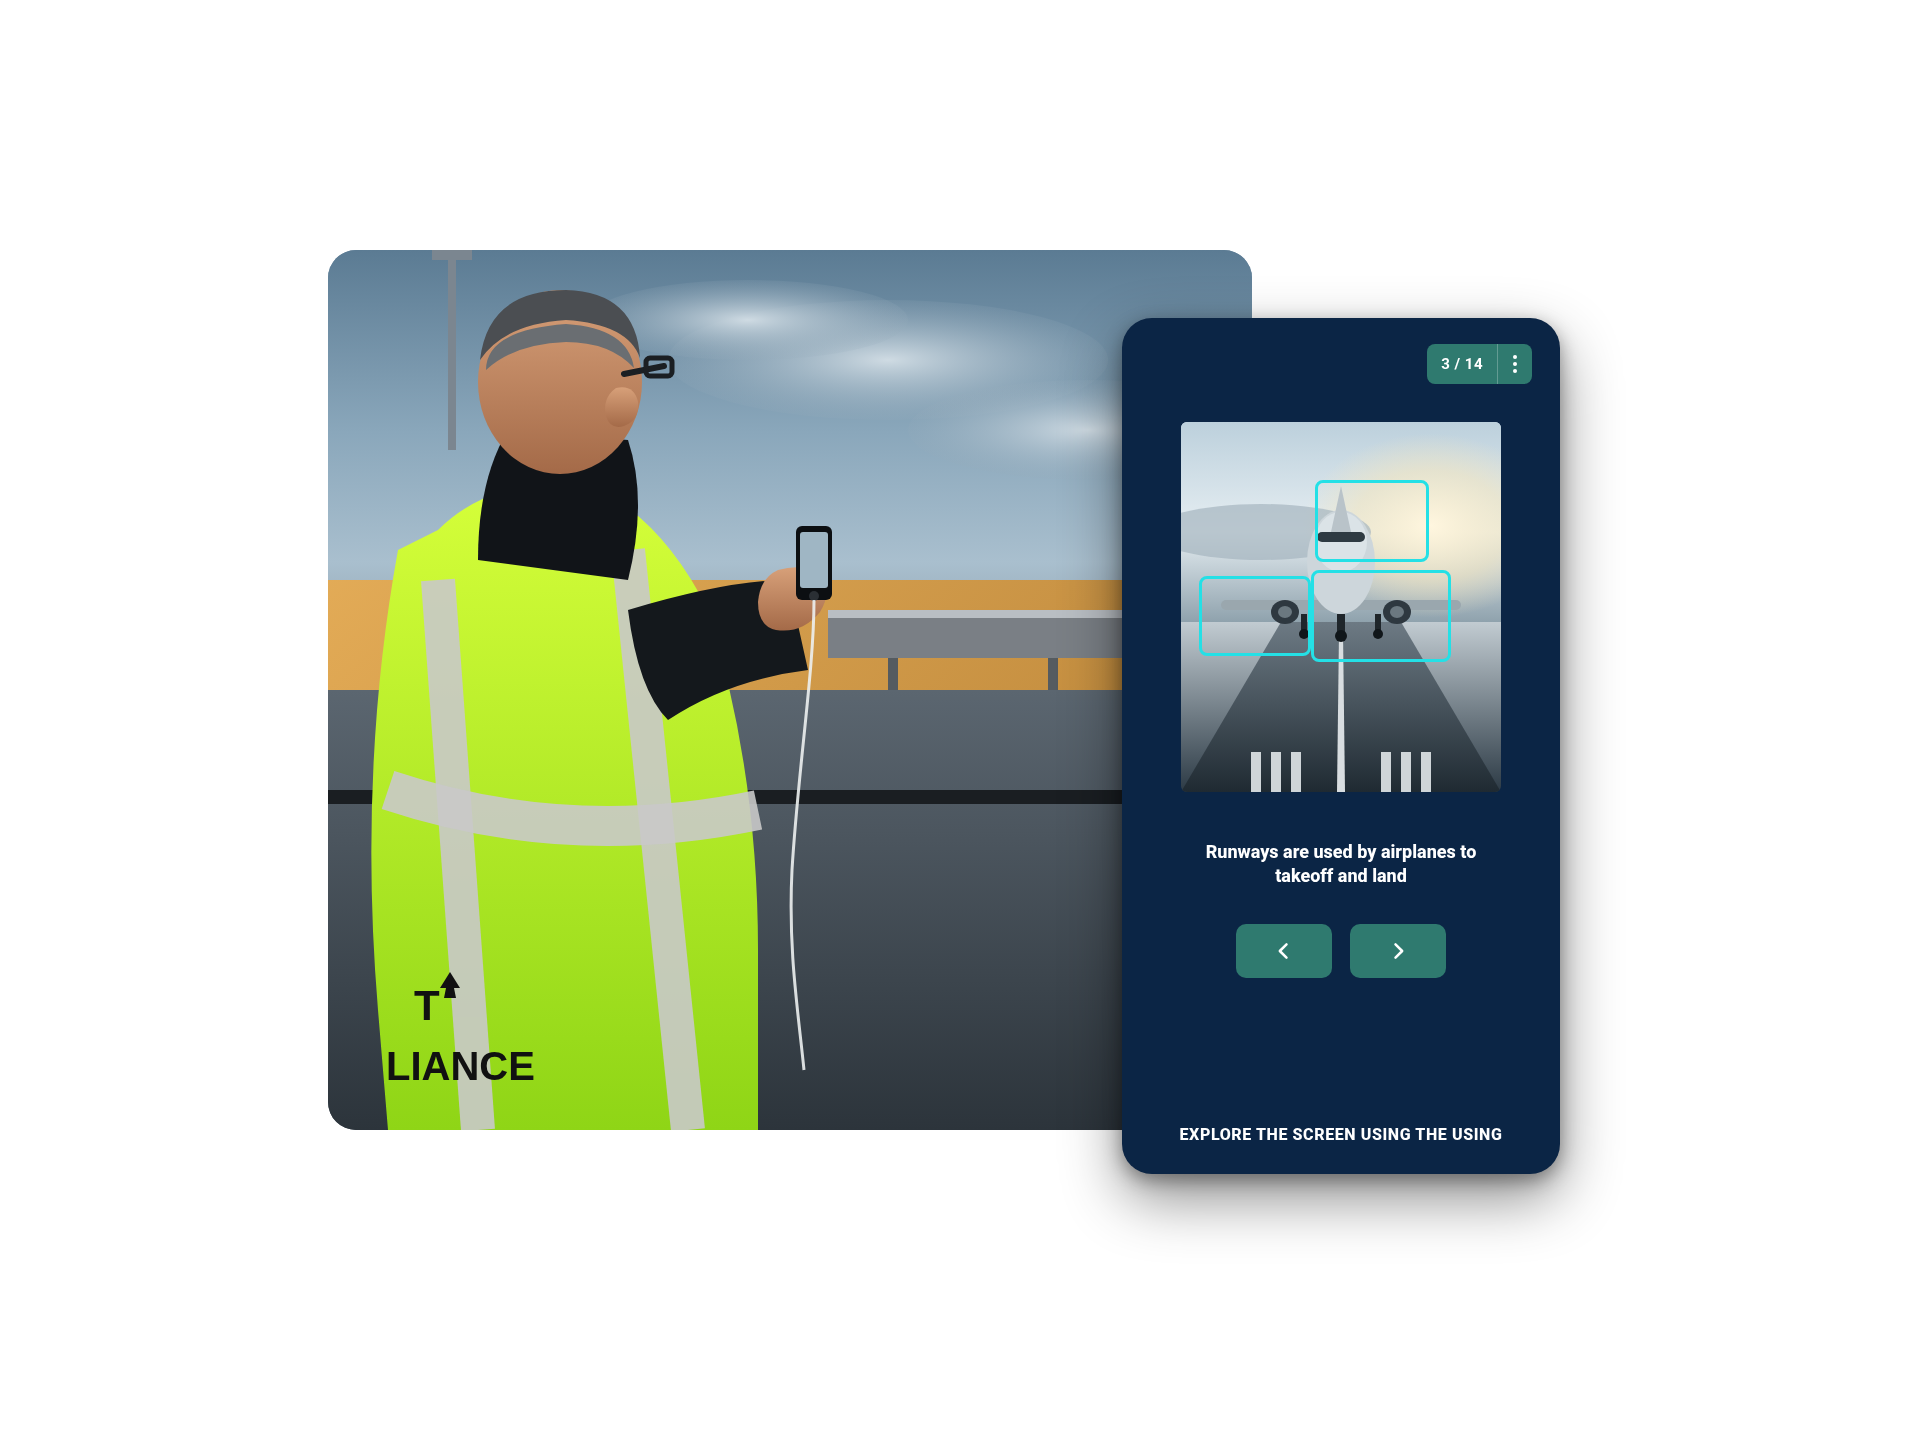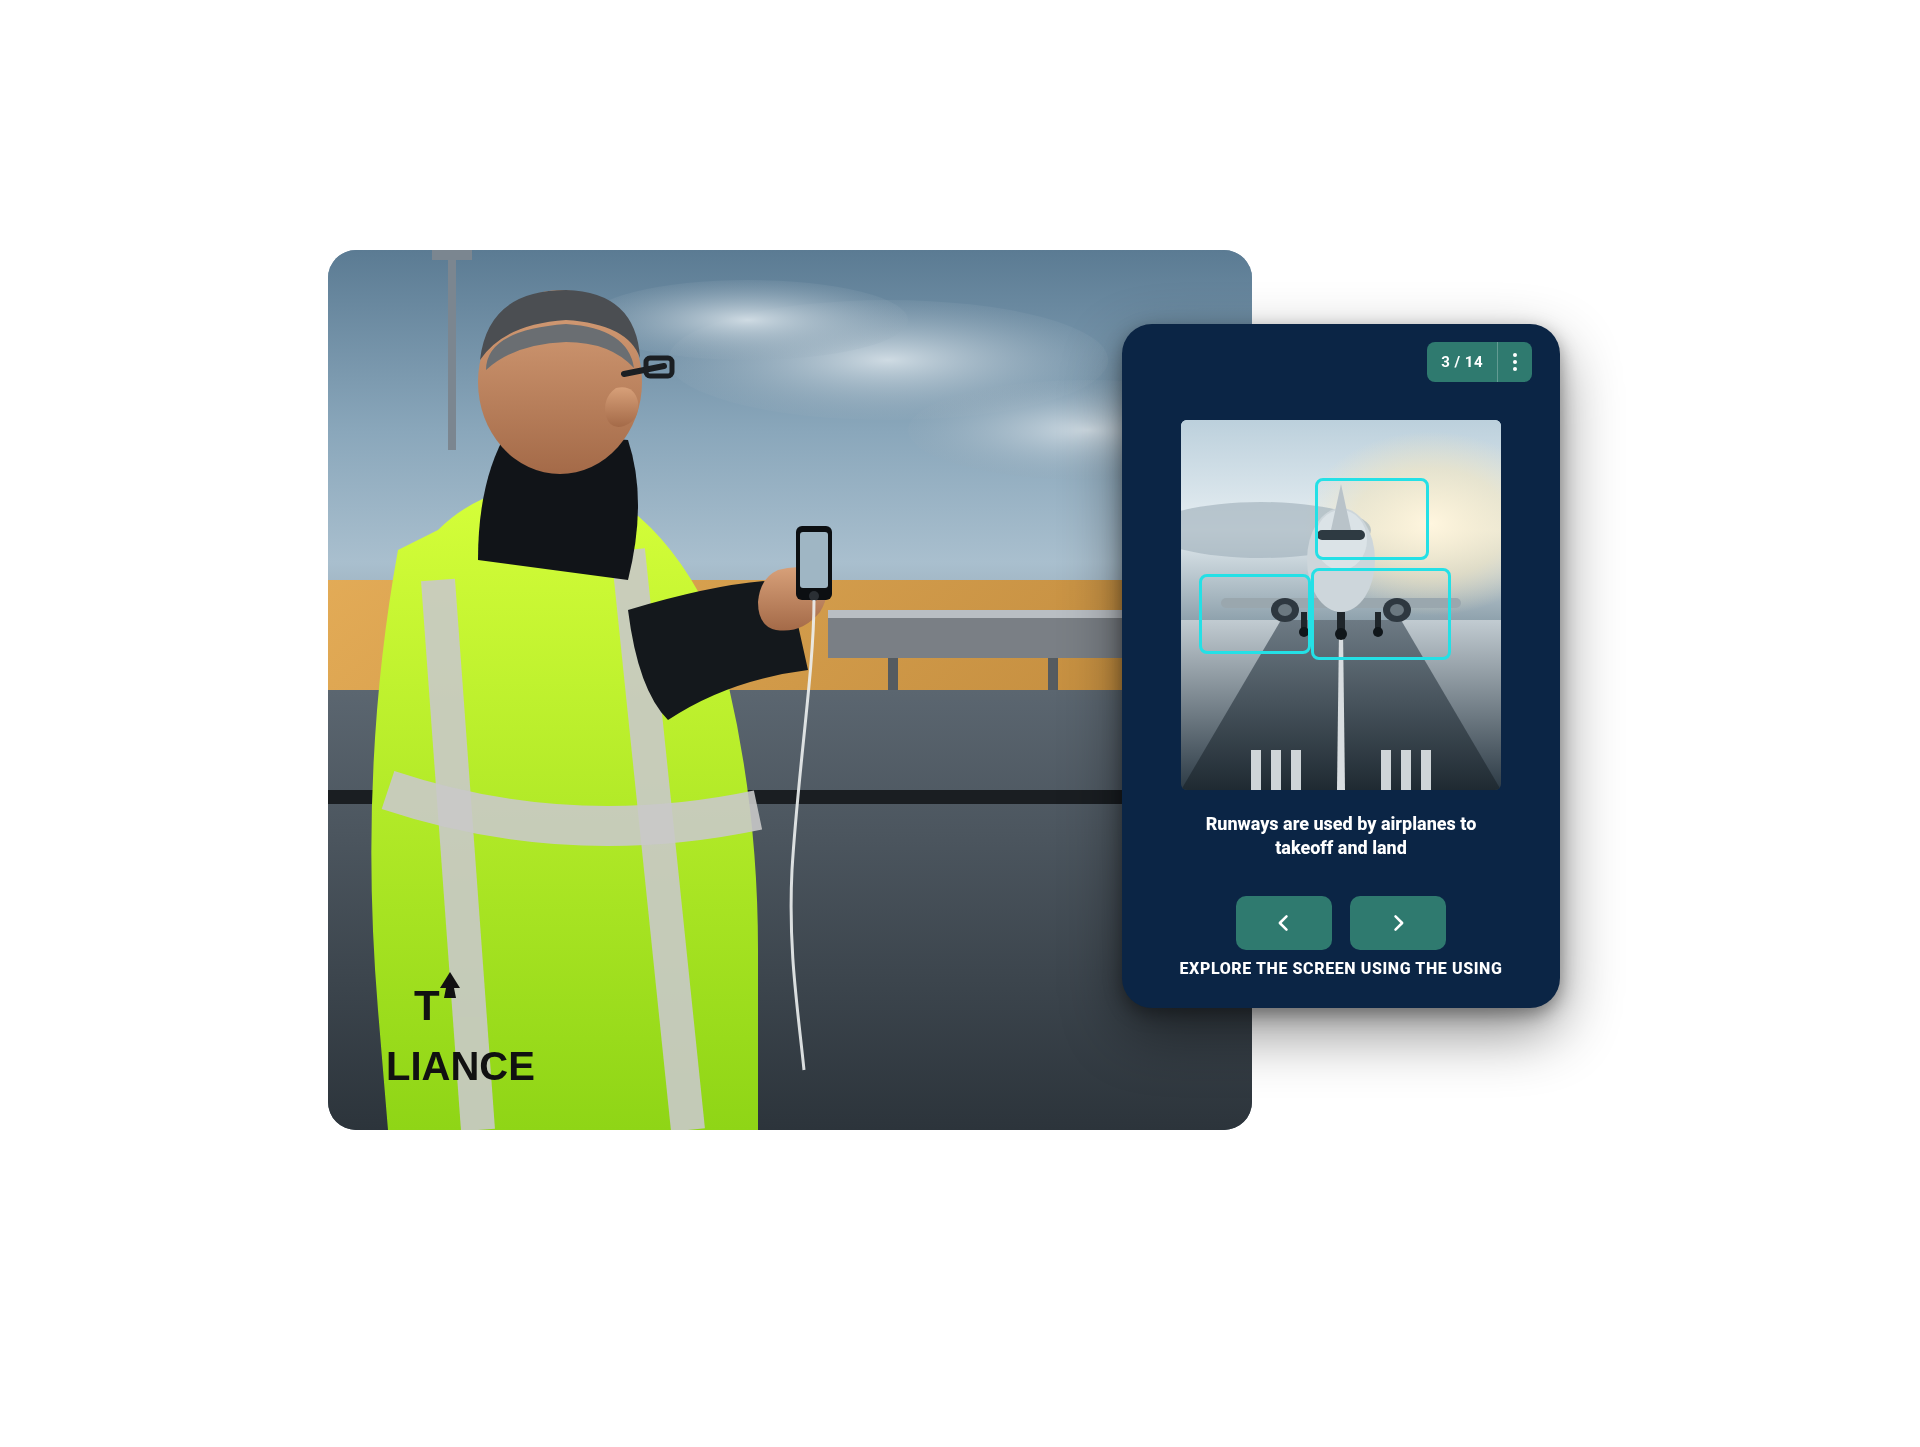--- a/index.html
+++ b/index.html
@@ -32,31 +32,31 @@
     border-radius: 28px;
     overflow: hidden;
     background: linear-gradient(180deg, #6f8ca3 0%, #9cb5c7 38%, #a6bccb 58%, #3d4a55 100%);
   }
   .photo-card svg { display: block; width: 100%; height: 100%; }
 
   
   .device {
     position: absolute;
     right: 32px;
-    top: 74px;
+    top: 68px;
     width: 438px;
-    height: 684px;
+    height: 856px;
     border-radius: 30px;
     background: #0b2545;
     box-shadow: 0 24px 60px rgba(0,0,0,.45), 0 6px 18px rgba(0,0,0,.35);
     color: #ffffff;
     display: flex;
     flex-direction: column;
     align-items: center;
-    padding: 18px 28px 30px;
+    padding: 26px 28px 30px;
   }
 
   .topbar {
     width: 100%;
     display: flex;
     justify-content: flex-end;
   }
   .pill {
     display: flex;
     align-items: stretch;
@@ -103,21 +103,21 @@
   .hotspot {
     position: absolute;
     border: 3px solid #24e0e6;
     border-radius: 8px;
   }
   .hotspot.h1 { left: 134px; top: 58px;  width: 114px; height: 82px; }
   .hotspot.h2 { left: 18px;  top: 154px; width: 112px; height: 80px; }
   .hotspot.h3 { left: 130px; top: 148px; width: 140px; height: 92px; }
 
   .caption {
-    margin-top: 22px;
+    margin-top: 48px;
     width: 320px;
     text-align: center;
     font-weight: 800;
     font-size: 18px;
     line-height: 1.35;
   }
 
   .nav {
     margin-top: 36px;
     display: flex;

